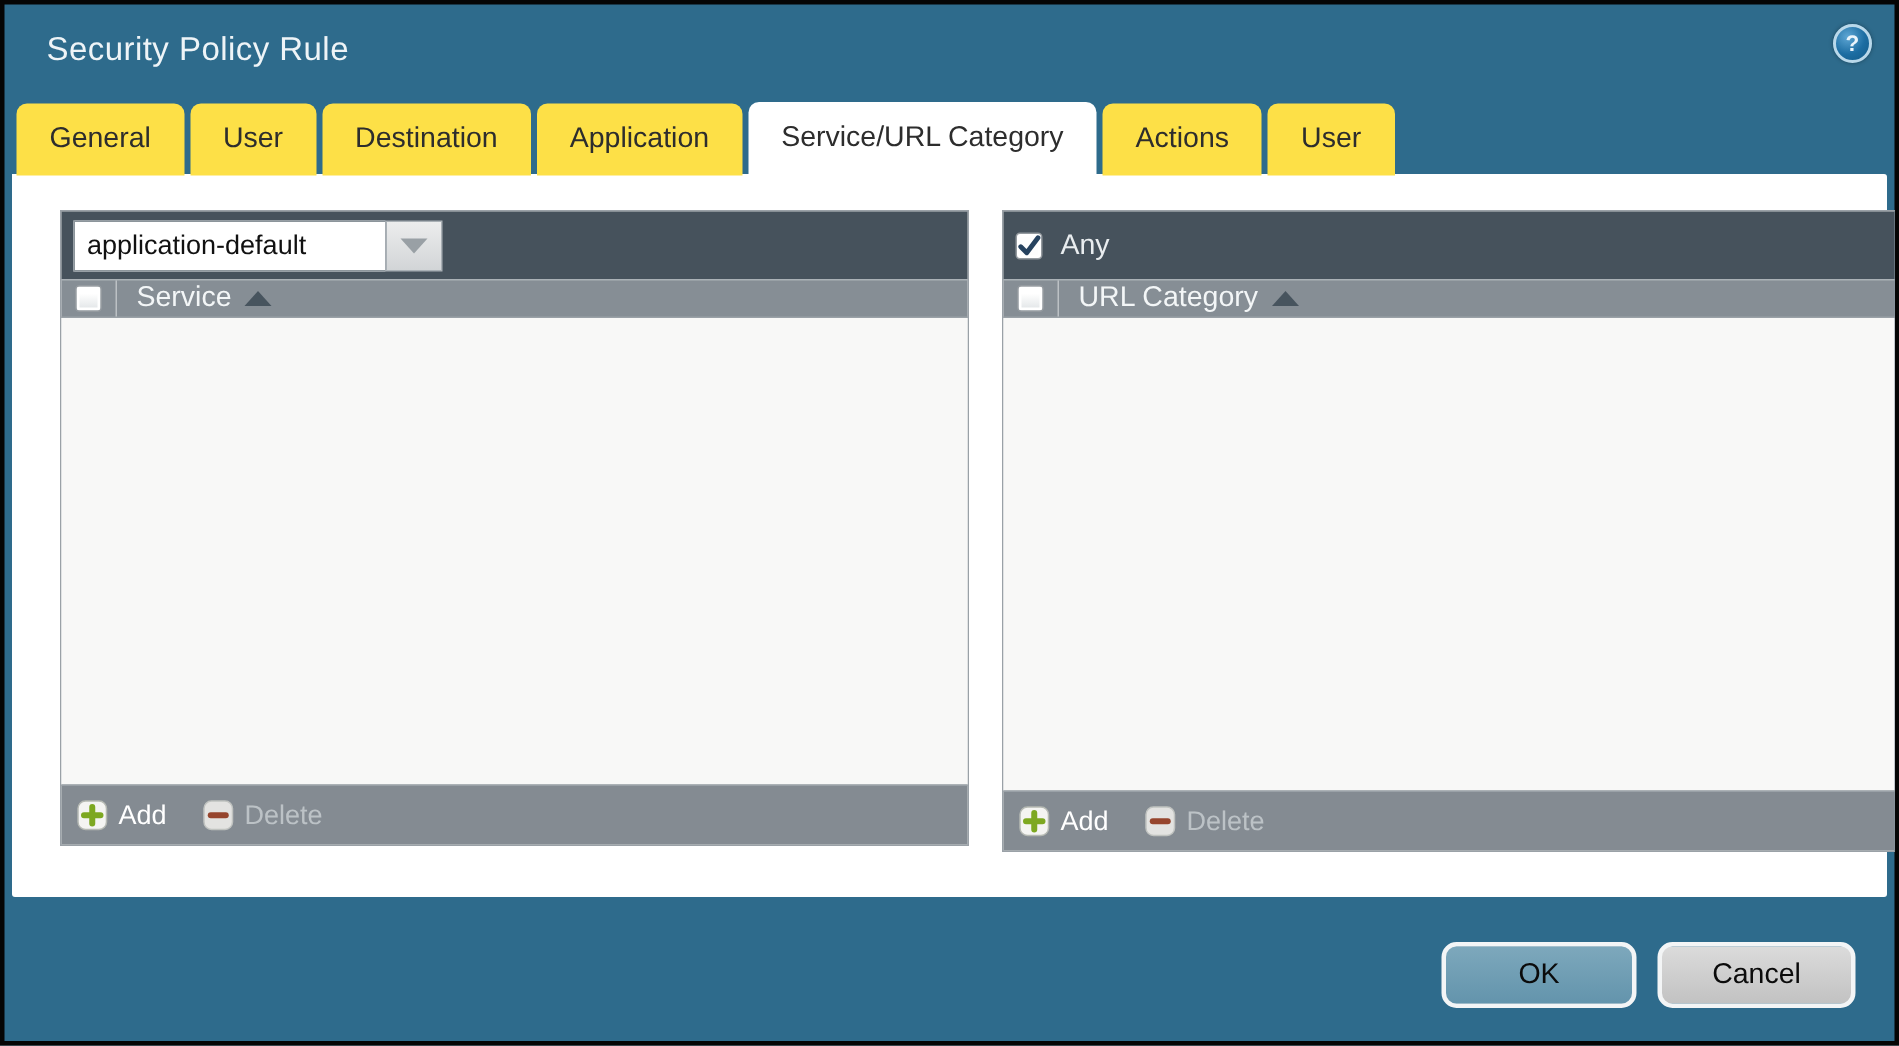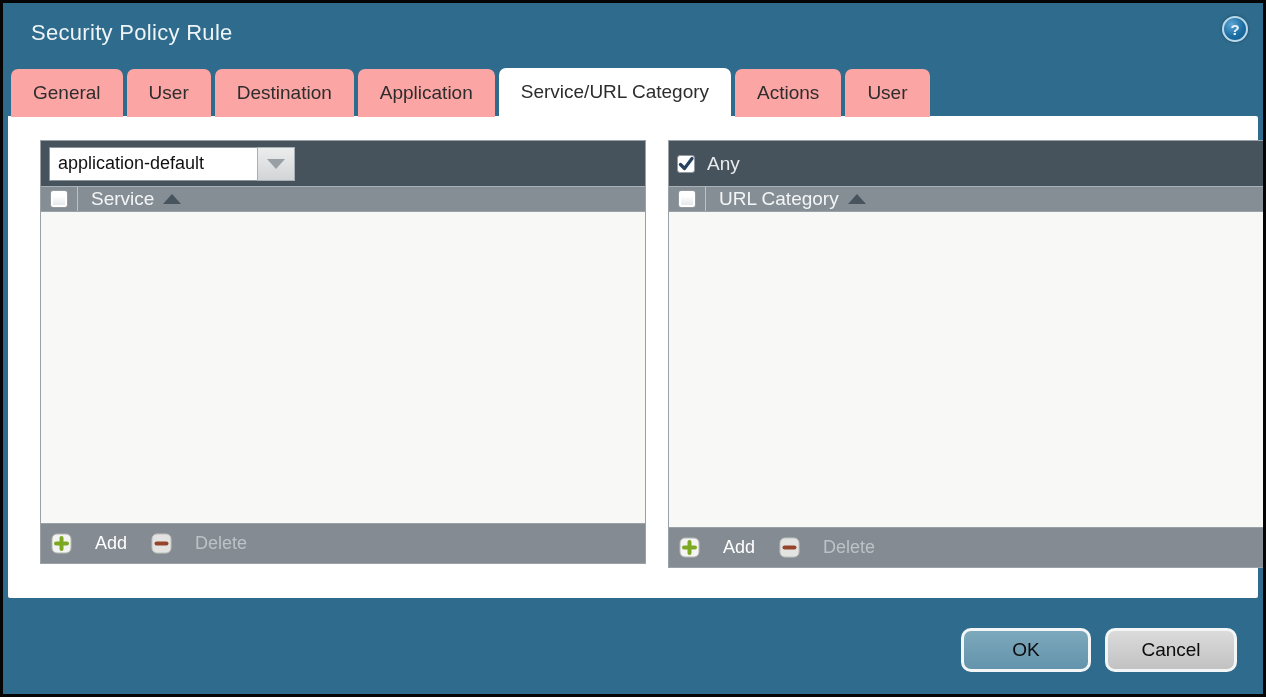--- a/index.html
+++ b/index.html
@@ -18,21 +18,21 @@
     position:absolute; right:15px; top:13px; width:26px; height:26px;
     border-radius:50%; box-sizing:border-box;
     background:radial-gradient(circle at 35% 30%, #5ea6d4, #1c6da2 55%, #135a88);
     border:2px solid #b9d8ea; color:#eaf4fb; font-weight:bold; font-size:15px;
     display:flex; align-items:center; justify-content:center; cursor:pointer;
     box-shadow:0 0 3px rgba(0,0,0,.35);
   }
   
   .tabs{position:absolute; left:8px; top:65px; height:49px; display:flex; gap:4px; align-items:flex-end; z-index:2;}
   .tab{
-    background:#fca5a5; color:#2d2d2d; font-size:19px; height:48px; line-height:48px;
+    background:#fde047; color:#2d2d2d; font-size:19px; height:48px; line-height:48px;
     padding:0 22px; border-radius:7px 7px 0 0; cursor:pointer; white-space:nowrap;
   }
   .tab.active{background:#ffffff; height:49px; z-index:3;}
   
   .dialog{
     position:absolute; left:5px; top:113px; width:1250px; height:482px;
     background:#ffffff; border-radius:0 2px 2px 2px; z-index:1;
   }
   .panel{
     position:absolute; top:24px; box-sizing:border-box;
@@ -69,21 +69,21 @@
   }
   .cb-cell{width:36px; display:flex; align-items:center; justify-content:center; flex:0 0 auto;}
   .v-divider{width:1px; align-self:stretch; background:rgba(255,255,255,.45);}
   .col-label{color:#f3f6f7; font-size:19px; margin-left:13px; font-weight:300;}
   .tri-up{width:0; height:0; border-left:9px solid transparent; border-right:9px solid transparent; border-bottom:10px solid #47545e; margin-left:9px;}
   .panel-body{flex:1 1 auto; background:#f8f8f7;}
   .panel-footer{
     height:40px; flex:0 0 auto; background:#848b92; display:flex; align-items:center;
     padding:0 10px; gap:24px; border-top:1px solid #9aa1a7; box-sizing:border-box;
   }
-  .tool-btn{display:flex; align-items:center; gap:23px; font-size:18px; color:#ffffff; cursor:pointer;}
+  .tool-btn{display:flex; align-items:center; gap:7px; font-size:18px; color:#ffffff; cursor:pointer;}
   .tool-btn.disabled{color:#bcc2c6; cursor:default;}
   .mini-icon{width:21px; height:21px; flex:0 0 auto;}
   
   .btn{
     position:absolute; top:625px; height:44px; box-sizing:border-box;
     border:3px solid #f3f5f6; border-radius:10px; font-size:19px; color:#0b0b0b;
     display:flex; align-items:center; justify-content:center; cursor:pointer;
   }
   .btn-ok{right:172px; width:130px; background:linear-gradient(#7da8bc,#6394ac);}
   .btn-cancel{right:26px; width:132px; background:linear-gradient(#dbdbdb,#c2c2c2);}

